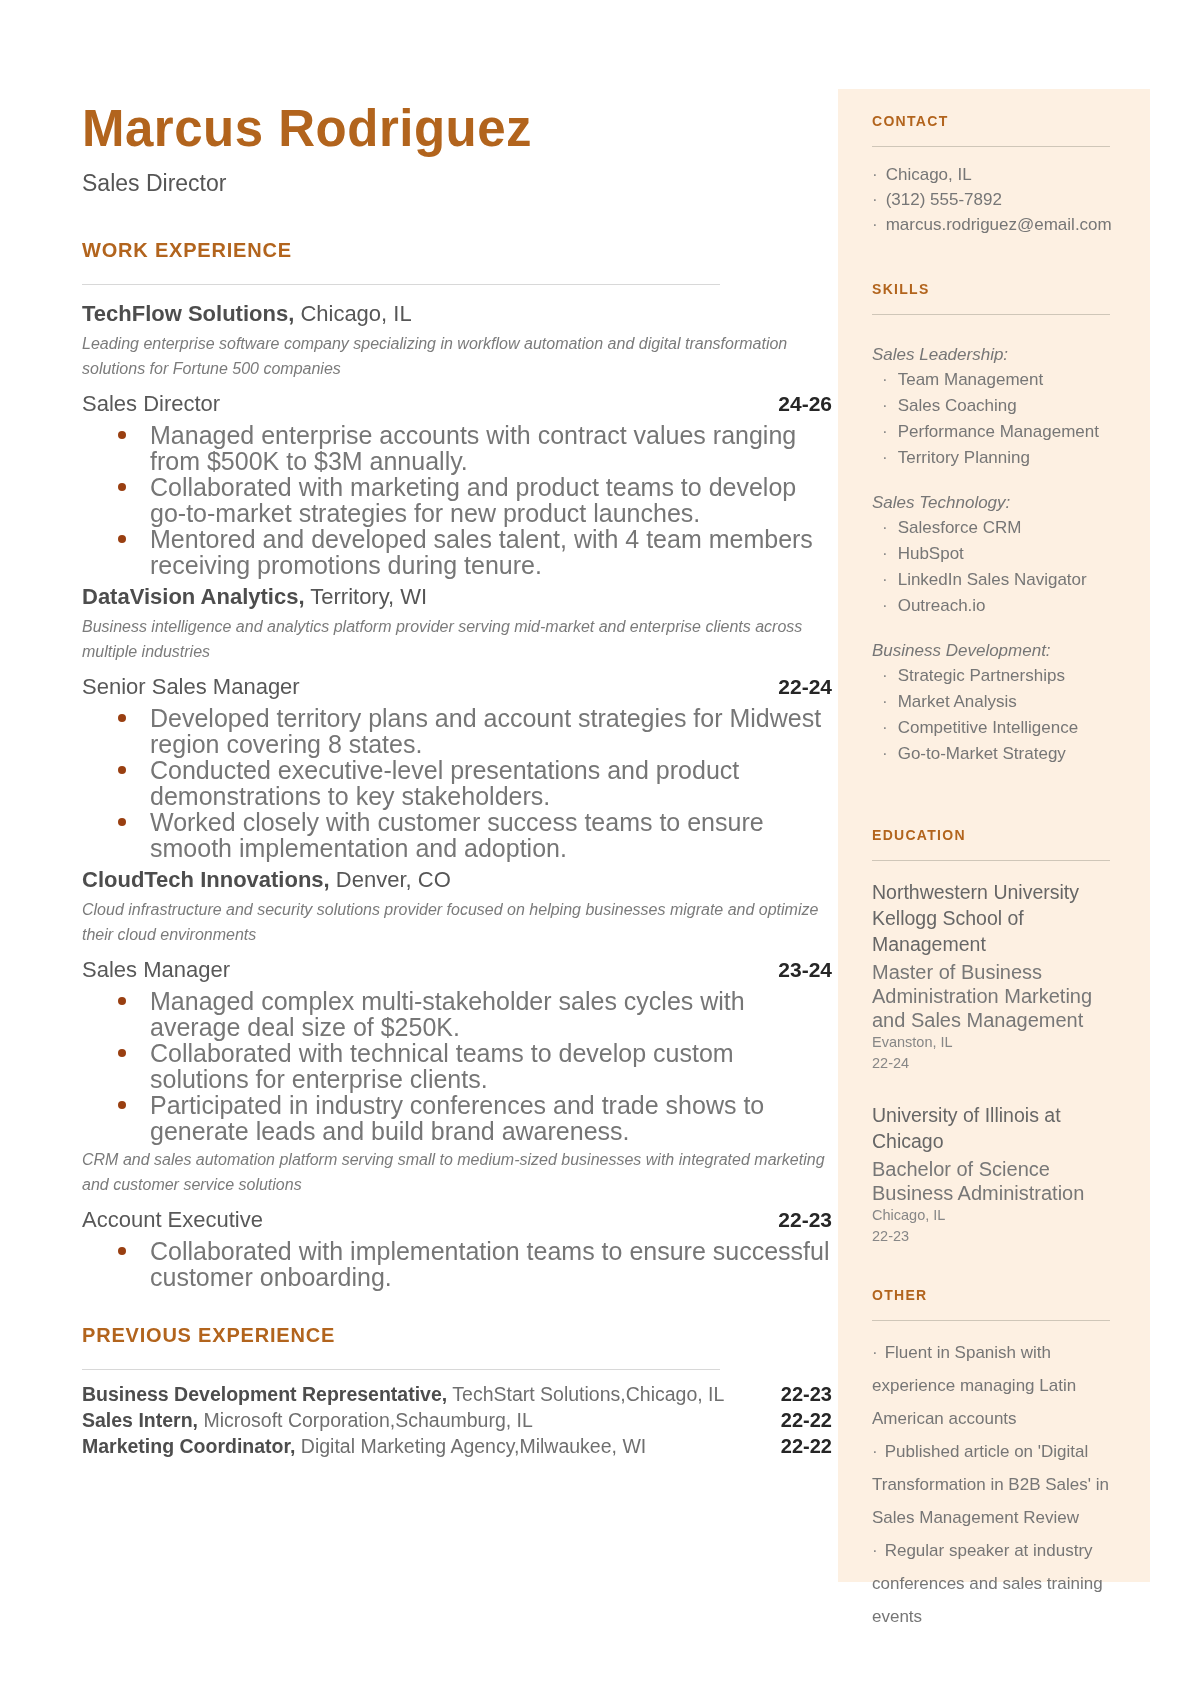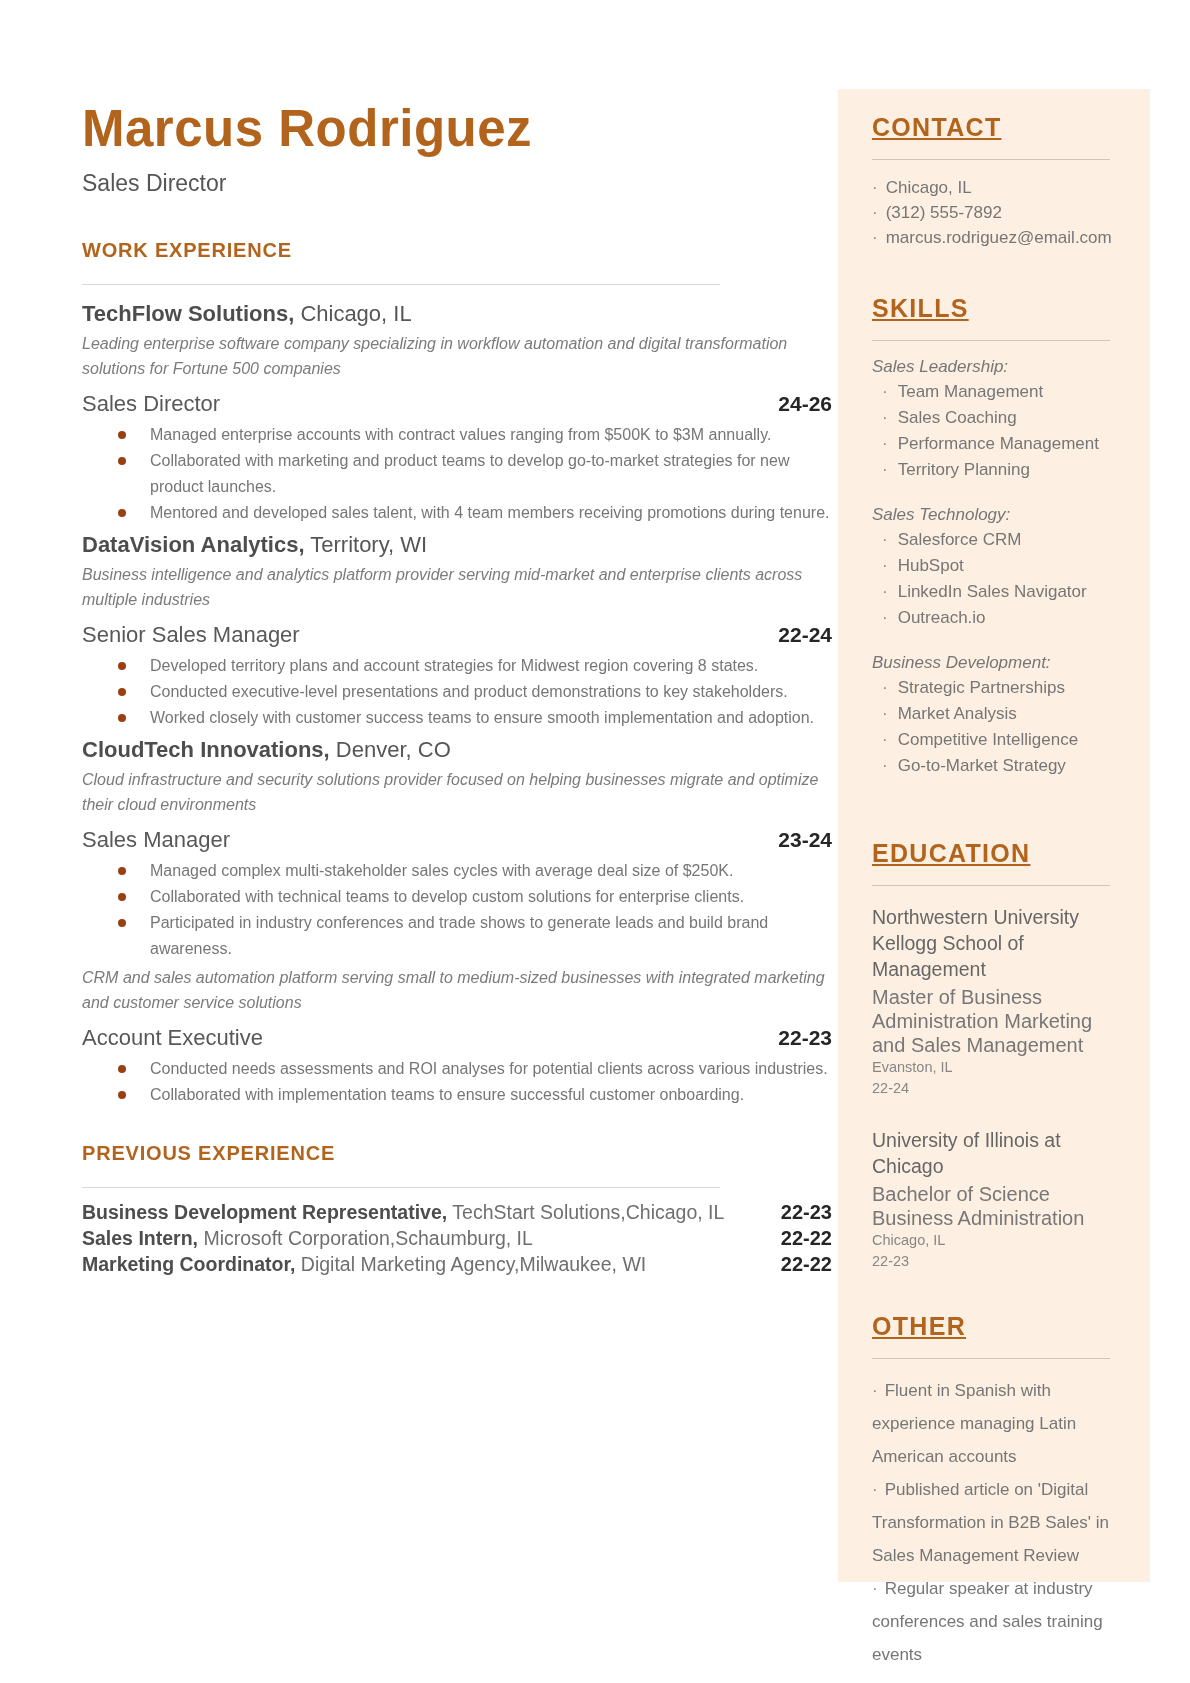--- a/index.html
+++ b/index.html
@@ -32,37 +32,37 @@
   .company-line { margin-top: 14px; font-size: 22px; line-height: 29px; color: #565656; }
   .company-line .co { font-weight: 700; color: var(--dark); }
   .company-desc { margin-top: 3px; font-size: 16px; line-height: 25px;
                   font-style: italic; color: #7b7b7b; }
 
   .role-row { display: flex; justify-content: space-between; align-items: baseline; margin-top: 10px; }
   .role-title { font-size: 22px; color: #585858; }
   .role-dates { font-size: 21px; font-weight: 700; color: var(--dates); }
 
   ul.bullets { list-style: none; margin: 5px 0 0; padding: 0 0 0 68px; }
-  ul.bullets li { position: relative; font-size: 16px; line-height: 26px; color: var(--body); }
+  ul.bullets li { position: relative; font-size: 25px; line-height: 26px; color: var(--body); }
   ul.bullets li::before { content: ""; position: absolute; left: -32px; top: 9px;
                           width: 8px; height: 8px; border-radius: 50%; background: var(--bullet); }
 
   .prev-heading { margin-top: 34px; }
   .prev-rows { margin-top: 11px; }
   .prev-row { display: flex; justify-content: space-between; align-items: baseline;
               font-size: 19.5px; line-height: 26px; text-align: right; }
   .prev-left { color: #6f6f6f; }
   .prev-left .co { font-weight: 700; color: var(--dark); }
   .prev-dates { font-size: 20px; font-weight: 700; color: var(--dates); }
 
   
   .sidebar { position: absolute; left: 838px; top: 89px; width: 312px; height: 1493px;
              background: var(--sidebar-bg); padding: 24px 40px 0 34px; }
 
-  .sb-heading { font-size: 25px; font-weight: 700; letter-spacing: 1.3px; color: var(--accent); text-decoration: underline; }
+  .sb-heading { font-size: 14px; font-weight: 700; letter-spacing: 1.3px; color: var(--accent); }
   .sb-rule { height: 1px; background: #cfc6b8; margin-top: 17px; }
   .sb-section { margin-top: 44px; }
   .sb-section.first { margin-top: 0; }
   .sb-section.edu { margin-top: 60px; }
 
   .contact-list { margin-top: 15px; }
   .sb-item { font-size: 17px; line-height: 25px; color: var(--body); }
   .sb-item::before { content: "·"; margin-right: 8px; color: #8a8a8a; }
 
   .skill-group { margin-top: 20px; }
@@ -133,21 +133,20 @@
     </ul>
   </div>
 
   <div>
     <div class="company-desc">CRM and sales automation platform serving small to medium-sized businesses with integrated marketing and customer service solutions</div>
     <div class="role-row">
       <span class="role-title">Account Executive</span>
       <span class="role-dates">22-23</span>
     </div>
     <ul class="bullets">
-      <li>Conducted needs assessments and ROI analyses for potential clients across various industries.</li>
       <li>Collaborated with implementation teams to ensure successful customer onboarding.</li>
     </ul>
   </div>
 
   <div class="sec-heading prev-heading">PREVIOUS EXPERIENCE</div>
   <div class="rule"></div>
 
   <div class="prev-rows">
     <div class="prev-row">
       <span class="prev-left"><span class="co">Business Development Representative,</span><span> TechStart Solutions,Chicago, IL</span></span>
@@ -174,21 +173,21 @@
       <div class="sb-item">Chicago, IL</div>
       <div class="sb-item">(312) 555-7892</div>
       <div class="sb-item">marcus.rodriguez@email.com</div>
     </div>
   </div>
 
   <div class="sb-section">
     <div class="sb-heading">SKILLS</div>
     <div class="sb-rule"></div>
 
-    <div class="skill-group" style="margin-top:14px">
+    <div class="skill-group" style="margin-top:28px">
       <div class="skill-label">Sales Leadership:</div>
       <div class="skill-item">Team Management</div>
       <div class="skill-item">Sales Coaching</div>
       <div class="skill-item">Performance Management</div>
       <div class="skill-item">Territory Planning</div>
     </div>
 
     <div class="skill-group">
       <div class="skill-label">Sales Technology:</div>
       <div class="skill-item">Salesforce CRM</div>

